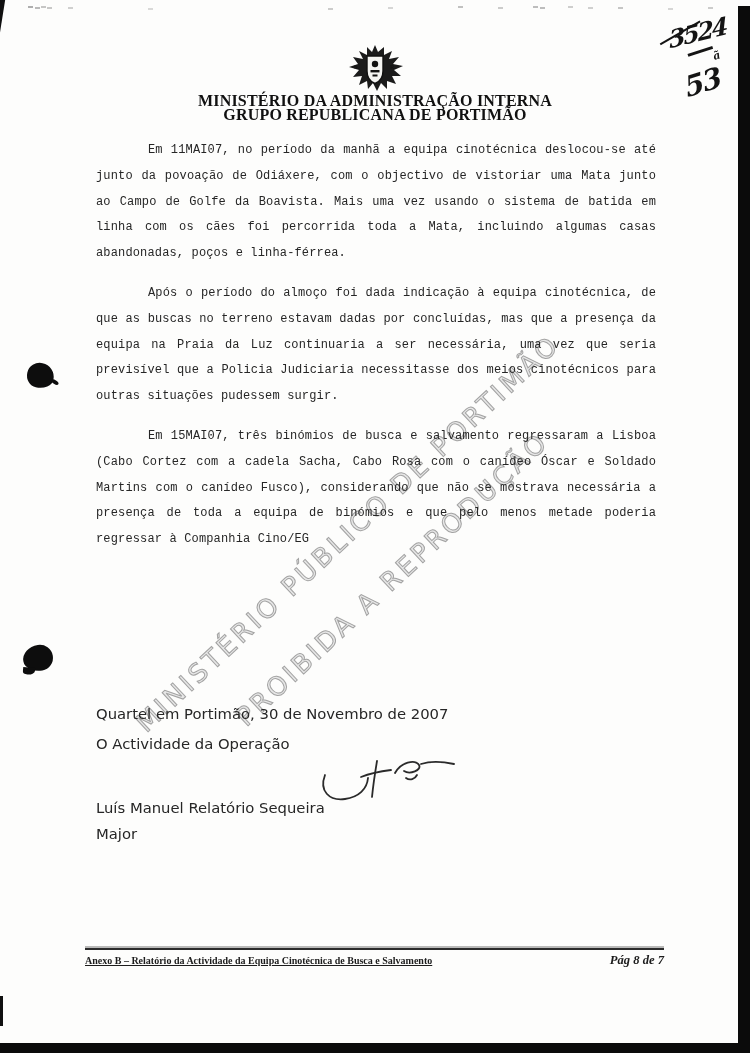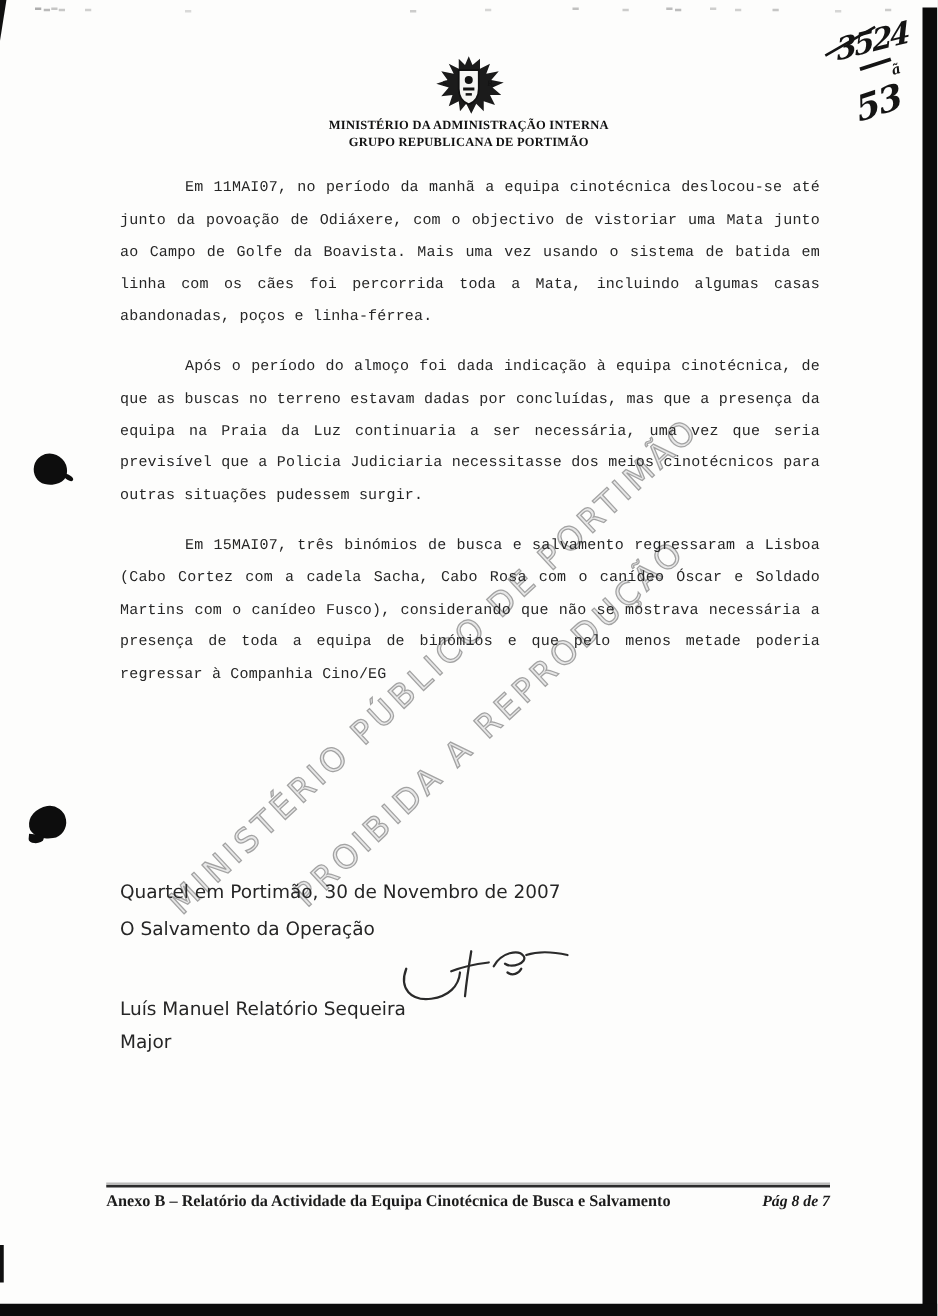--- a/index.html
+++ b/index.html
@@ -32,21 +32,21 @@
     font-family:"DejaVu Serif", serif; font-style:italic; font-weight:bold; color:#141414; transform:rotate(-6deg); }
   .folio-top { display:inline-block; font-size:24px; letter-spacing:-2px; transform:rotate(-8deg) skewX(-10deg); position:relative; }
   .folio-strike { position:absolute; left:-2px; top:12px; width:46px; height:2.4px; background:#141414; transform:rotate(-24deg); }
   .folio-bar { display:block; width:26px; height:2.6px; background:#141414; margin:3px 0 0 26px; transform:rotate(-12deg); }
   .folio-mid { display:block; font-size:11px; margin:-2px 0 0 34px; transform:rotate(-10deg); }
   .folio-bottom { display:inline-block; font-size:28px; letter-spacing:-1px; margin-top:2px; transform:rotate(-12deg) skewX(-6deg); }
 
   
   .doc-header { position:absolute; left:0; top:44px; width:100%; text-align:center; z-index:3; }
   .crest { height:50px; }
-  .header-lines { font-family:"Liberation Serif", serif; font-weight:bold; font-size:10px;
+  .header-lines { font-family:"Liberation Serif", serif; font-weight:bold; font-size:16px;
     line-height:13.5px; letter-spacing:0.2px; color:#111; }
 
   
   .wm { position:absolute; white-space:nowrap; z-index:1; font-family:"DejaVu Sans", sans-serif;
     font-size:26px; letter-spacing:3.5px; color:rgba(175,175,175,0.28);
     -webkit-text-stroke:1px rgba(148,148,148,0.85); transform-origin:0 50%; transform:rotate(-43deg); }
   .wm1 { left:140px; top:712px; }
   .wm2 { left:240px; top:706px; }
 
   
@@ -58,21 +58,21 @@
   .sig-block { position:absolute; left:96px; top:701px; width:580px; z-index:2; 
     font-size:14.8px; line-height:26px; }
   .sig-role { margin-top:4px; }
   .sig-svg { display:block; margin:-6px auto -16px auto; }
   .sig-name { margin-top:2px; }
 
   
   .footer { position:absolute; left:85px; top:948px; width:579px; z-index:3; font-family:"Liberation Serif", serif; }
   .footer-rule { height:2px; background:#2b2b2b; margin-bottom:3px; box-shadow:0 -2px 0 rgba(60,60,60,.35); }
   .footer-row { display:flex; justify-content:space-between; align-items:baseline; }
-  .footer-left { font-weight:bold; font-size:13px; color:#1c1c1c; }
+  .footer-left { font-weight:bold; font-size:10px; color:#1c1c1c;text-decoration:underline; }
   .footer-right { font-weight:bold; font-style:italic; font-size:12.6px; color:#1c1c1c; }
 </style>
 </head>
 <body>
 
 <div class="page">
 
   <div class="specks"></div>
   <div class="corner-tl"></div>
   <div class="edge-right"></div>
@@ -113,21 +113,21 @@
   </div>
 
   <div class="doc-body">
     <p>Em 11MAI07, no período da manhã a equipa cinotécnica deslocou-se até junto da povoação de Odiáxere, com o objectivo de vistoriar uma Mata junto ao Campo de Golfe da Boavista. Mais uma vez usando o sistema de batida em linha com os cães foi percorrida toda a Mata, incluindo algumas casas abandonadas, poços e linha-férrea.</p>
     <p>Após o período do almoço foi dada indicação à equipa cinotécnica, de que as buscas no terreno estavam dadas por concluídas, mas que a presença da equipa na Praia da Luz continuaria a ser necessária, uma vez que seria previsível que a Policia Judiciaria necessitasse dos meios cinotécnicos para outras situações pudessem surgir.</p>
     <p>Em 15MAI07, três binómios de busca e salvamento regressaram a Lisboa (Cabo Cortez com a cadela Sacha, Cabo Rosa com o canídeo Óscar e Soldado Martins com o canídeo Fusco), considerando que não se mostrava necessária a presença de toda a equipa de binómios e que pelo menos metade poderia regressar à Companhia Cino/EG</p>
   </div>
 
   <div class="sig-block">
     <div>Quartel em Portimão, 30 de Novembro de 2007</div>
-    <div class="sig-role">O Salvamento da Operação</div>
+    <div class="sig-role">O Actividade da Operação</div>
     <svg class="sig-svg" width="150" height="58" viewBox="0 0 150 58">
       <g fill="none" stroke="#2a2a2a" stroke-width="1.8" stroke-linecap="round">
         <path d="M14,24 C8,40 18,50 34,48 C48,46 56,38 57,27"></path>
         <path d="M66,10 C64,22 62,36 61,46"></path>
         <path d="M50,26 C60,22 72,20 80,19"></path>
         <path d="M84,22 C90,11 104,8 108,14 C111,19 99,24 93,20"></path>
         <path d="M95,27 C99,30 104,28 106,24"></path>
         <path d="M110,13 C122,9 134,11 143,13"></path>
       </g>
     </svg>

